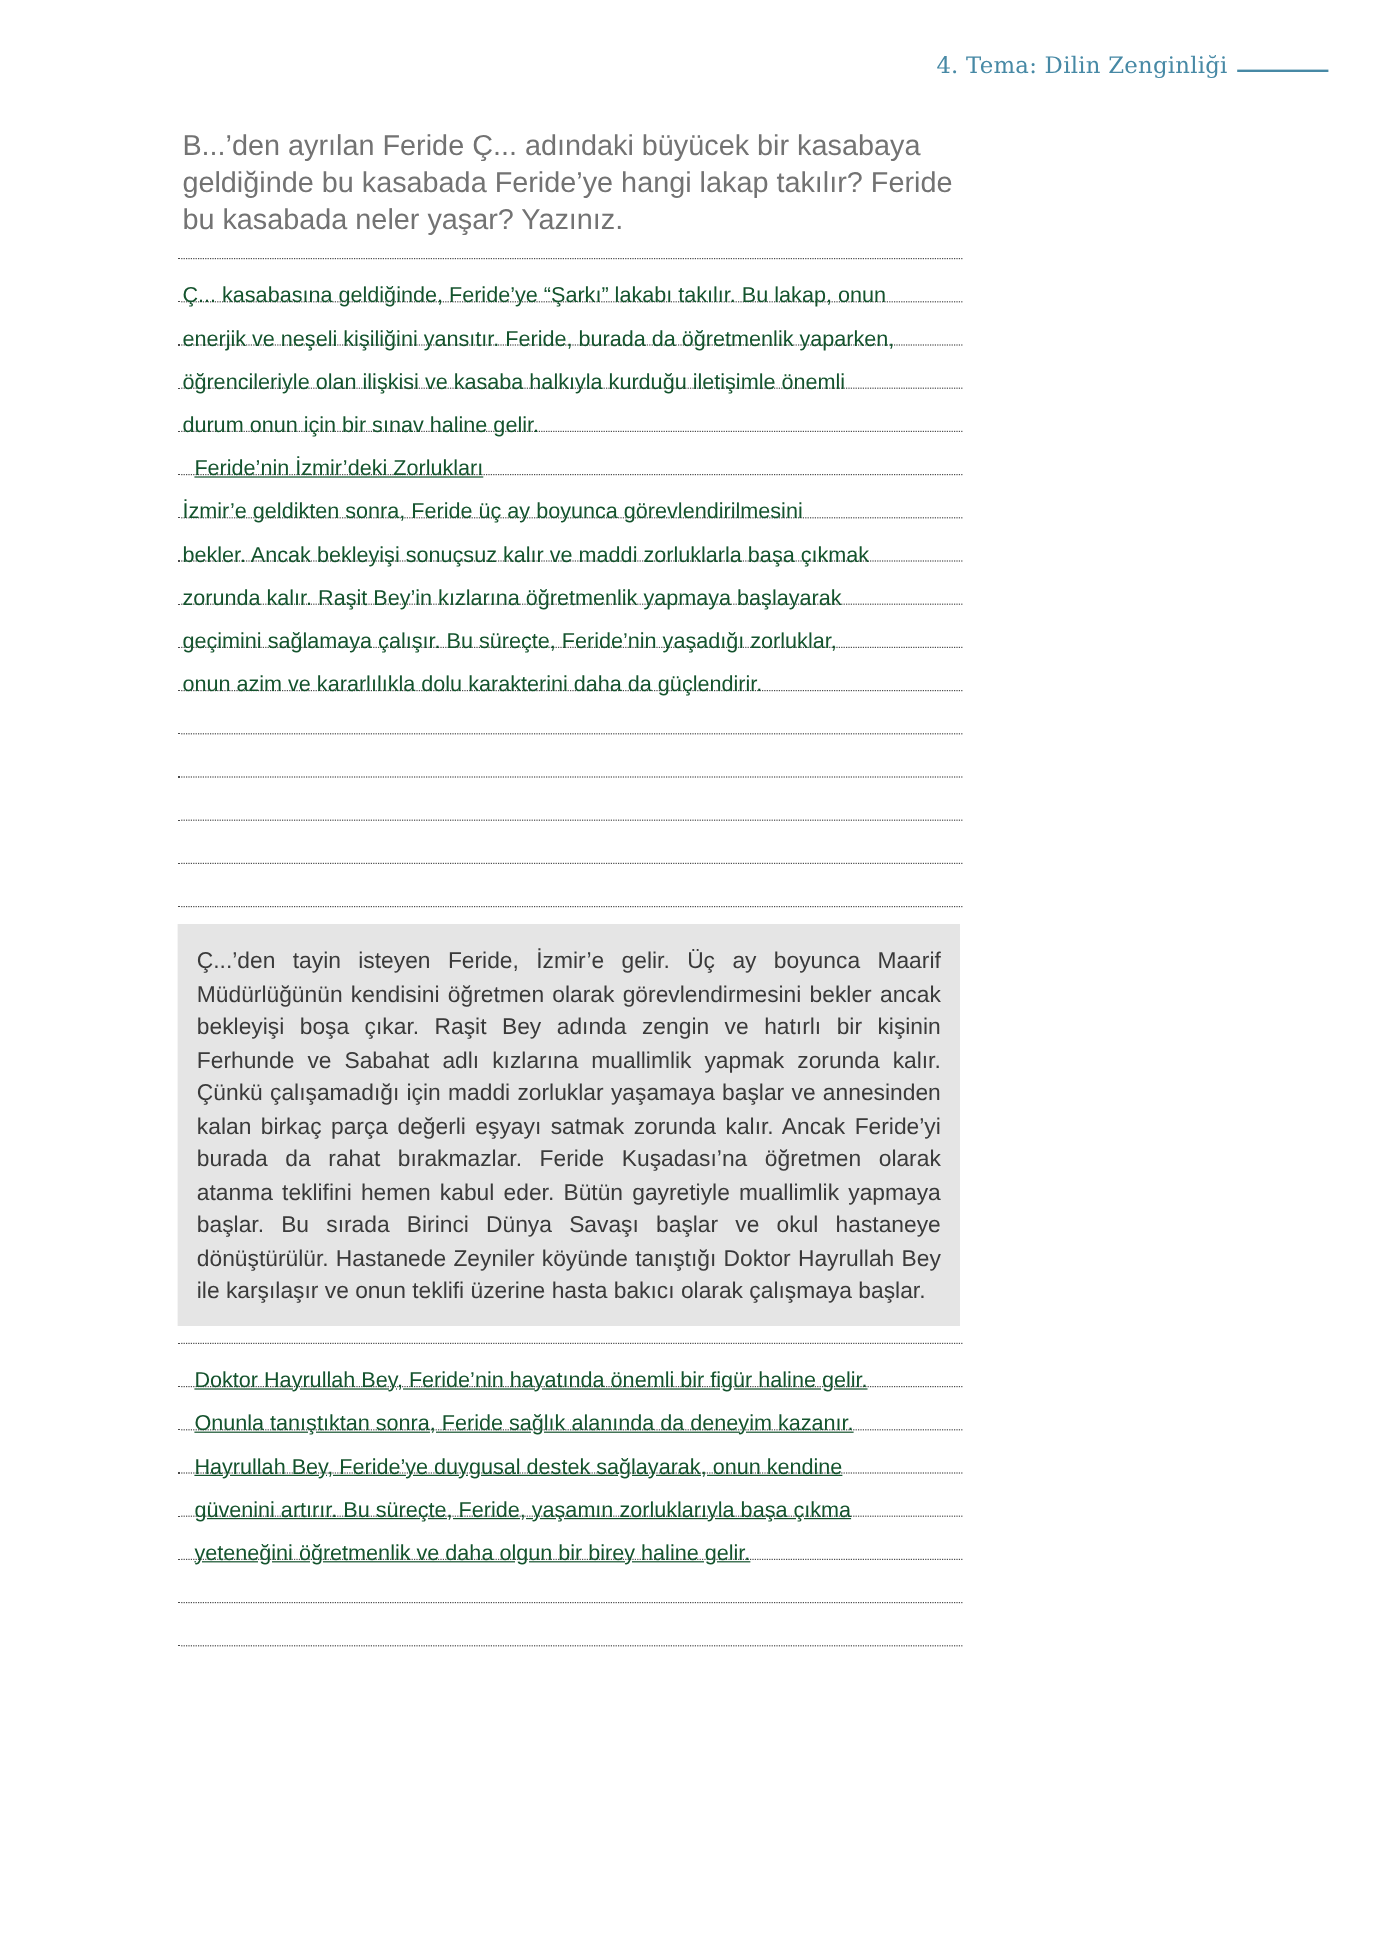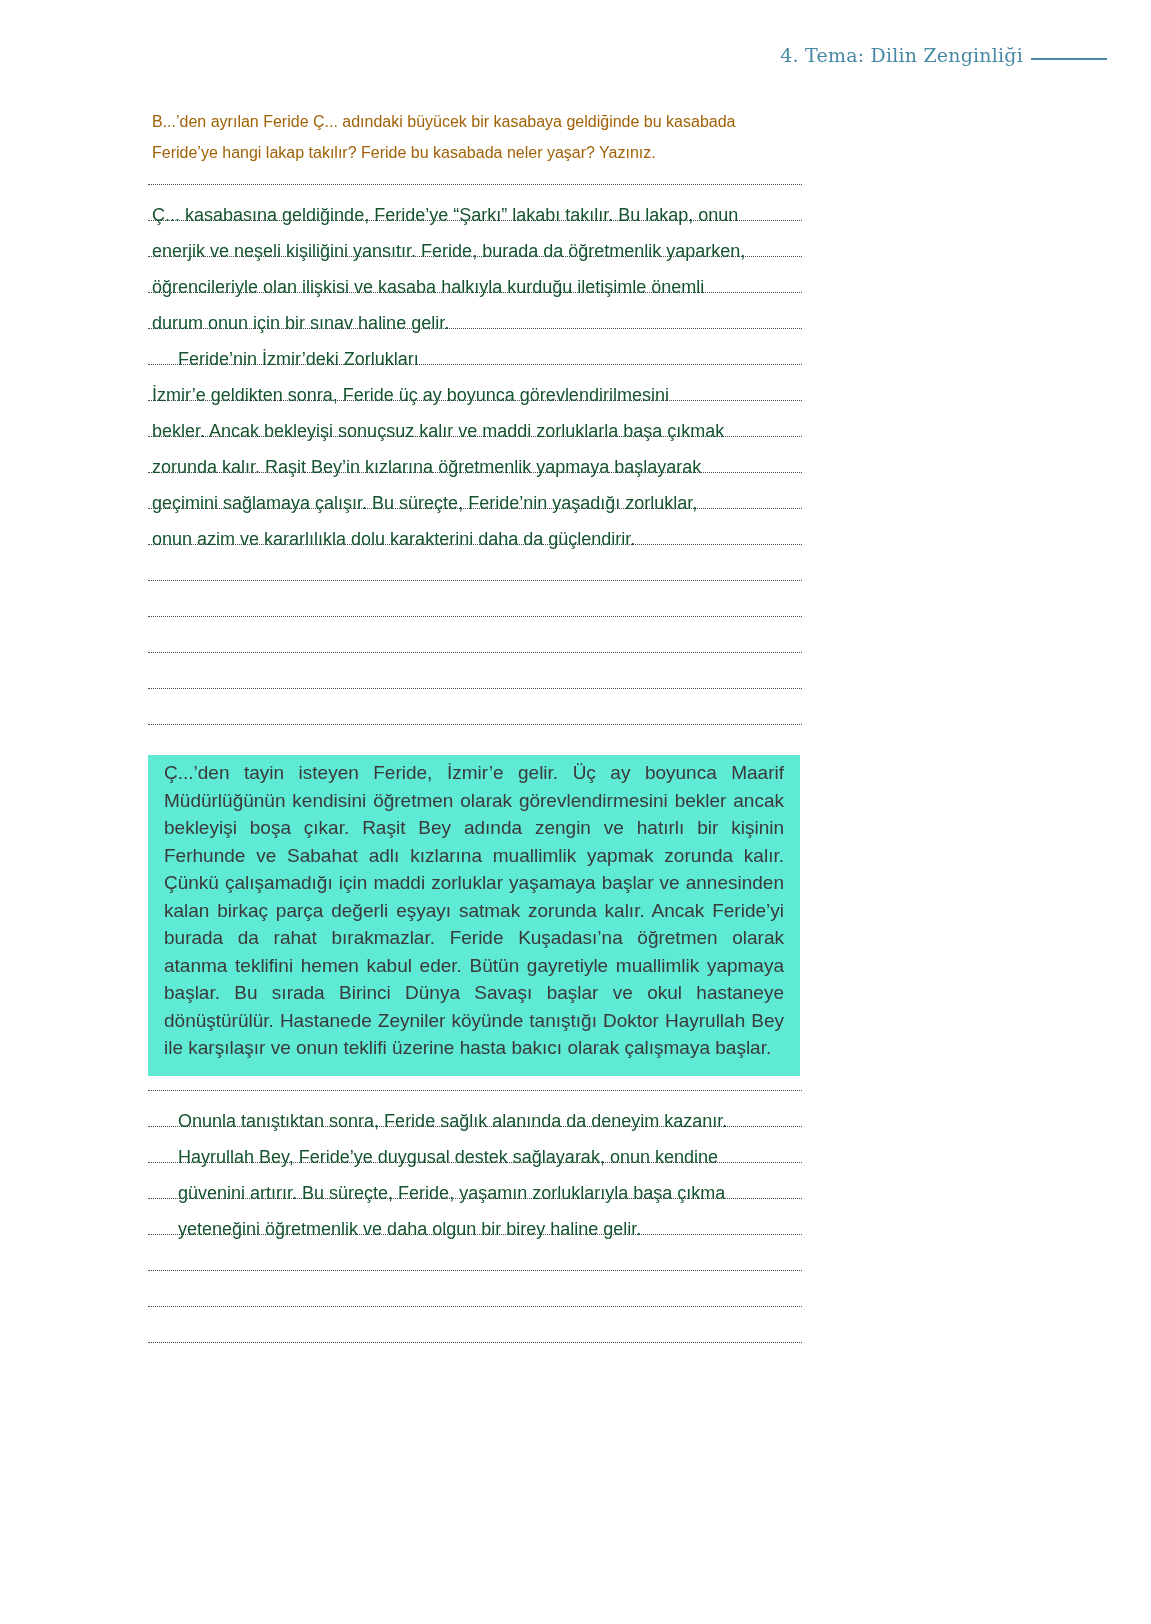--- a/index.html
+++ b/index.html
@@ -21,41 +21,41 @@
     font-family:"DejaVu Serif", "Liberation Serif", serif;
     font-size:19px; letter-spacing:0.2px;
   }
   .header-rule {
     display:inline-block; width:76px; height:0;
     border-top:2px solid #4789a5; margin-left:8px; margin-top:8px;
   }
   
   .content { position:absolute; top:106px; left:148px; width:654px; }
   .question {
-    font-size:16px; line-height:31px; color:#a16207;
+    font-size:24px; line-height:31px; color:#737373;
     margin-left:4px; width:650px;
   }
   
   .answer-block { margin-top:16px; border-top:1px dotted #4a4a4a; }
   .answer-block.flush { margin-top:0; border-top:none; }
   .ans-row {
     position:relative; height:36px;
     border-bottom:1px dotted #4a4a4a;
   }
   .ans-row .red {
     position:absolute; left:4px; bottom:-6px;
     font-size:18px; color:#14532d; white-space:nowrap;
   }
-  .ans-row .red.indent { left:30px; }
+  .ans-row .red.indent { left:14px;text-decoration:underline; }
   .blank-rows .ans-row { height:36px; }
   
   .highlight {
-    margin-top:30px; width:652px;
-    background:#5eead4;
-    padding:4px 16px 14px 16px;
+    margin-top:14px; width:652px;
+    background:#e5e5e5;
+    padding:18px 16px 14px 16px;
     font-size:19px; line-height:27.5px; color:#3a3a3a;
     text-align:justify;
   }
   .q2 { margin-top:18px; }
   .ab3 { margin-top:14px; }
   
   .footer {
     position:absolute; top:1528px; right:82px;
     display:flex; align-items:center;
   }
@@ -123,20 +123,23 @@
       <div class="ans-row"></div>
       <div class="ans-row"></div>
       <div class="ans-row"></div>
     </div>
 
     <div class="highlight">Ç...’den tayin isteyen Feride, İzmir’e gelir. Üç ay boyunca Maarif Müdürlüğünün kendisini öğretmen olarak görevlendirmesini bekler ancak bekleyişi boşa çıkar. Raşit Bey adında zengin ve hatırlı bir kişinin Ferhunde ve Sabahat adlı kızlarına muallimlik yapmak zorunda kalır. Çünkü çalışamadığı için maddi zorluklar yaşamaya başlar ve annesinden kalan birkaç parça değerli eşyayı satmak zorunda kalır. Ancak Feride’yi burada da rahat bırakmazlar. Feride Kuşadası’na öğretmen olarak atanma teklifini hemen kabul eder. Bütün gayretiyle muallimlik yapmaya başlar. Bu sırada Birinci Dünya Savaşı başlar ve okul hastaneye dönüştürülür. Hastanede Zeyniler köyünde tanıştığı Doktor Hayrullah Bey ile karşılaşır ve onun teklifi üzerine hasta bakıcı olarak çalışmaya başlar.</div>
 
 
     <div class="answer-block ab3">
       <div class="ans-row">
+          <span class="red indent">Doktor Hayrullah Bey, Feride’nin hayatında önemli bir figür haline gelir.</span>
+        </div>
+      <div class="ans-row">
           <span class="red indent">Onunla tanıştıktan sonra, Feride sağlık alanında da deneyim kazanır.</span>
         </div>
       <div class="ans-row">
           <span class="red indent">Hayrullah Bey, Feride’ye duygusal destek sağlayarak, onun kendine</span>
         </div>
       <div class="ans-row">
           <span class="red indent">güvenini artırır. Bu süreçte, Feride, yaşamın zorluklarıyla başa çıkma</span>
         </div>
       <div class="ans-row">
           <span class="red indent">yeteneğini öğretmenlik ve daha olgun bir birey haline gelir.</span>

